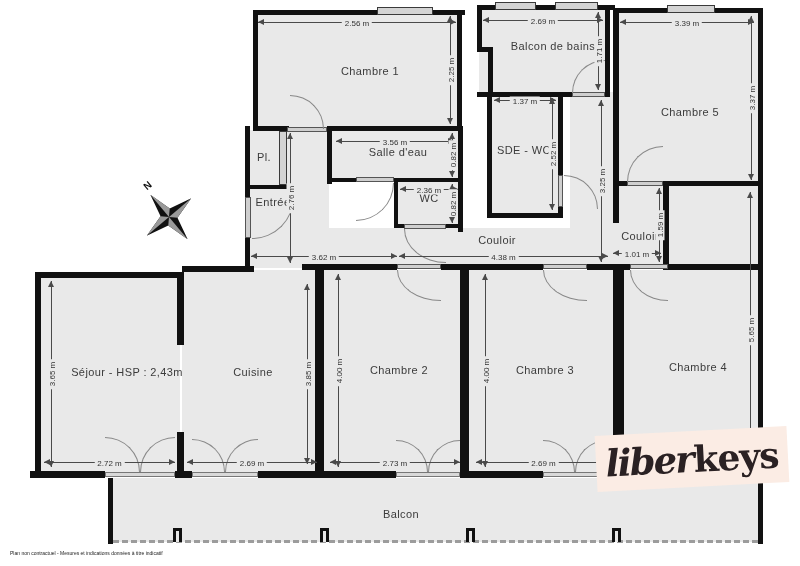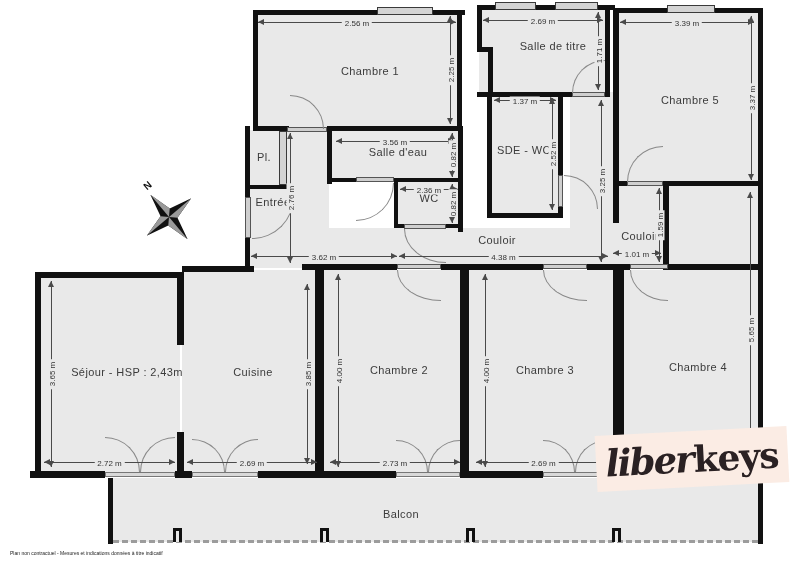--- a/index.html
+++ b/index.html
@@ -163,22 +163,22 @@
   <div class="arc" style="left:192px;top:439px;width:33px;height:33px;border-top:1px solid #888;border-right:1px solid #888;border-radius:0 100% 0 0"></div>
   <div class="arc" style="left:225px;top:439px;width:33px;height:33px;border-top:1px solid #888;border-left:1px solid #888;border-radius:100% 0 0 0"></div>
   <div class="arc" style="left:396px;top:440px;width:32px;height:32px;border-top:1px solid #888;border-right:1px solid #888;border-radius:0 100% 0 0"></div>
   <div class="arc" style="left:428px;top:440px;width:32px;height:32px;border-top:1px solid #888;border-left:1px solid #888;border-radius:100% 0 0 0"></div>
   <div class="arc" style="left:543px;top:440px;width:32px;height:32px;border-top:1px solid #888;border-right:1px solid #888;border-radius:0 100% 0 0"></div>
   <div class="arc" style="left:575px;top:440px;width:32px;height:32px;border-top:1px solid #888;border-left:1px solid #888;border-radius:100% 0 0 0"></div>
   <div class="arc" style="left:688px;top:438px;width:34px;height:34px;border-top:1px solid #888;border-right:1px solid #888;border-radius:0 100% 0 0"></div>
   <div class="arc" style="left:722px;top:438px;width:34px;height:34px;border-top:1px solid #888;border-left:1px solid #888;border-radius:100% 0 0 0"></div>
 
   <div class="rl" style="left:370px;top:71px">Chambre 1</div>
-  <div class="rl" style="left:553px;top:46px">Salle de titre</div>
-  <div class="rl" style="left:690px;top:100px">Chambre 5</div>
+  <div class="rl" style="left:553px;top:46px">Balcon de bains</div>
+  <div class="rl" style="left:690px;top:112px">Chambre 5</div>
   <div class="rl" style="left:264px;top:157px">Pl.</div>
   <div class="rl" style="left:398px;top:152px">Salle d'eau</div>
   <div class="rl small" style="left:524px;top:150px">SDE - WC</div>
   <div class="rl" style="left:429px;top:198px">WC</div>
   <div class="rl" style="left:273px;top:202px">Entrée</div>
   <div class="rl" style="left:497px;top:240px">Couloir</div>
   <div class="rl small" style="left:640px;top:236px">Couloir</div>
   <div class="rl" style="left:127px;top:372px">Séjour - HSP : 2,43m</div>
   <div class="rl" style="left:253px;top:372px">Cuisine</div>
   <div class="rl" style="left:399px;top:370px">Chambre 2</div>

